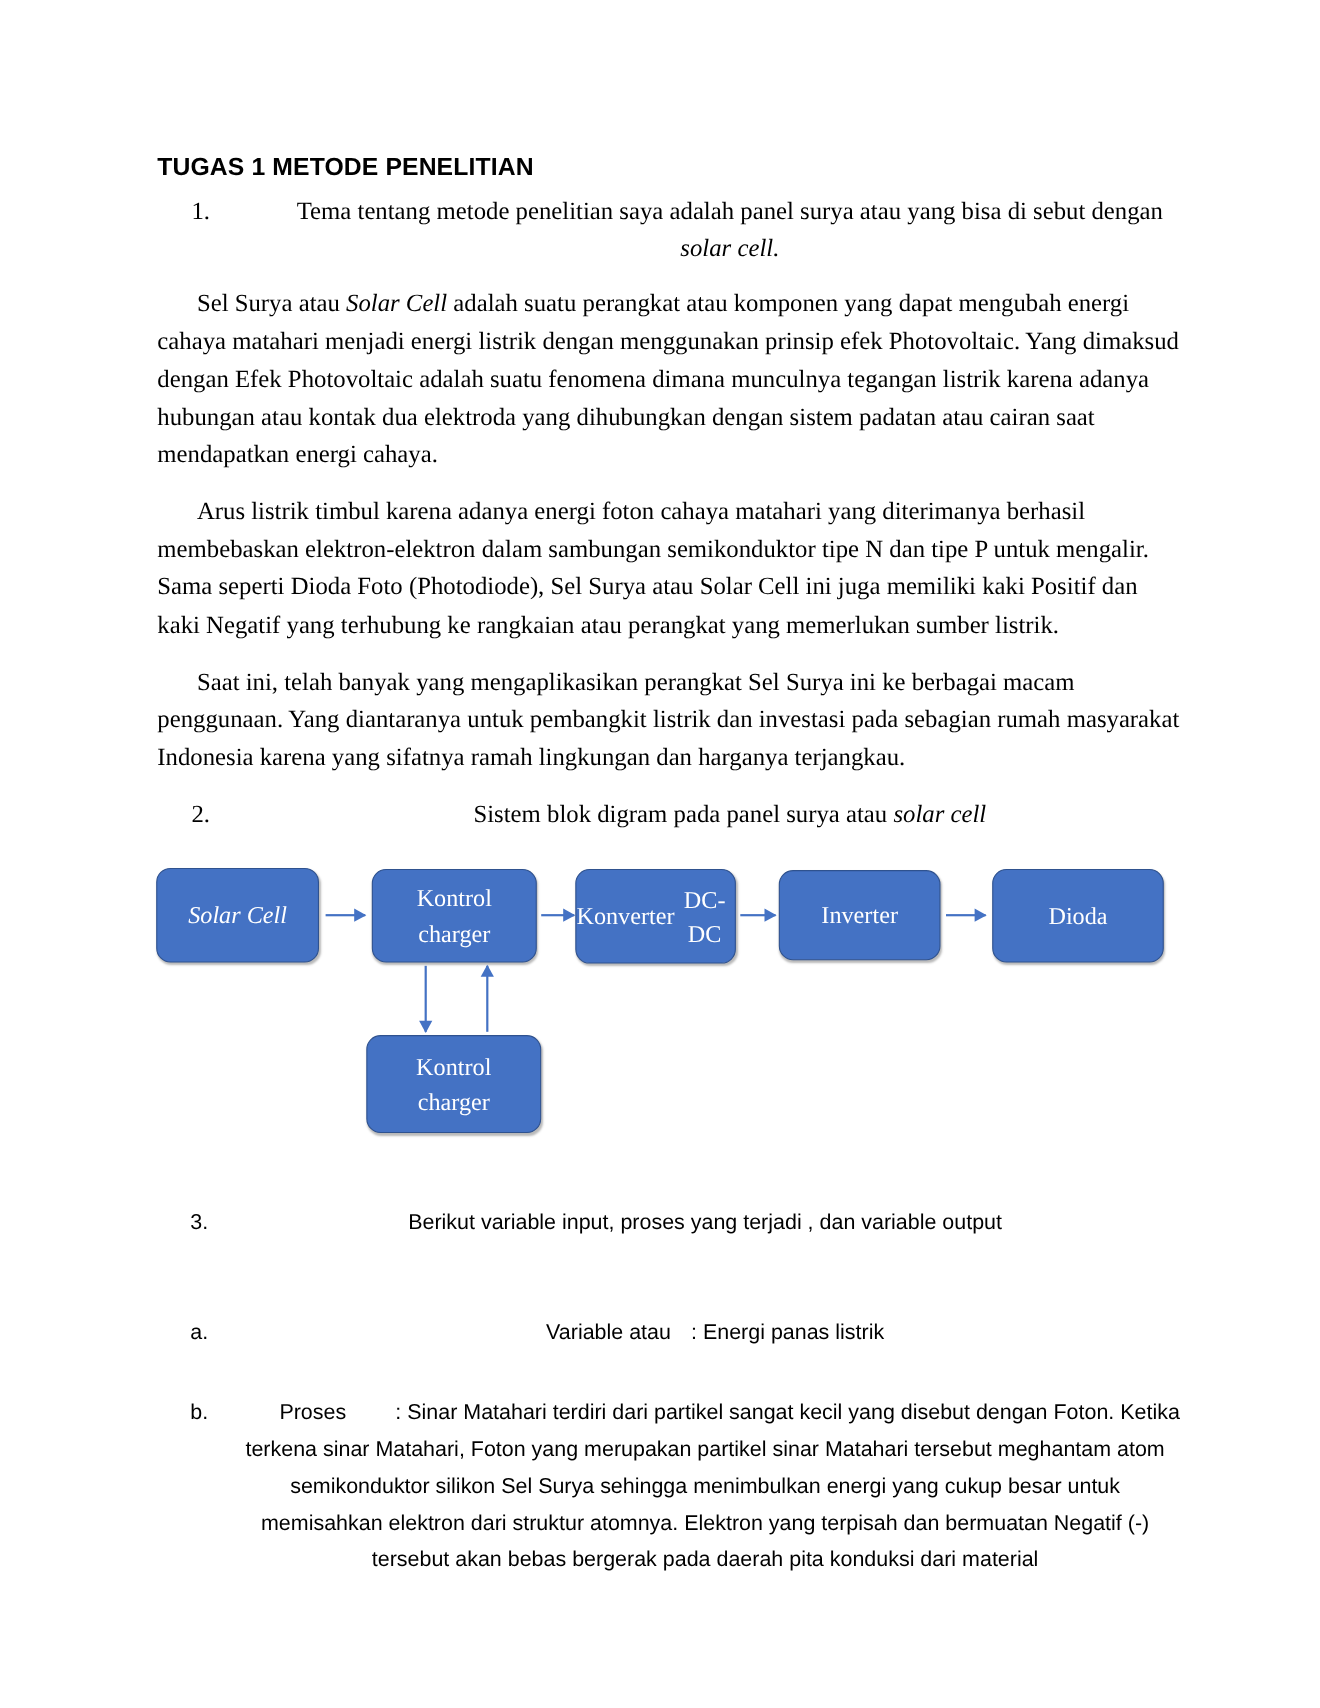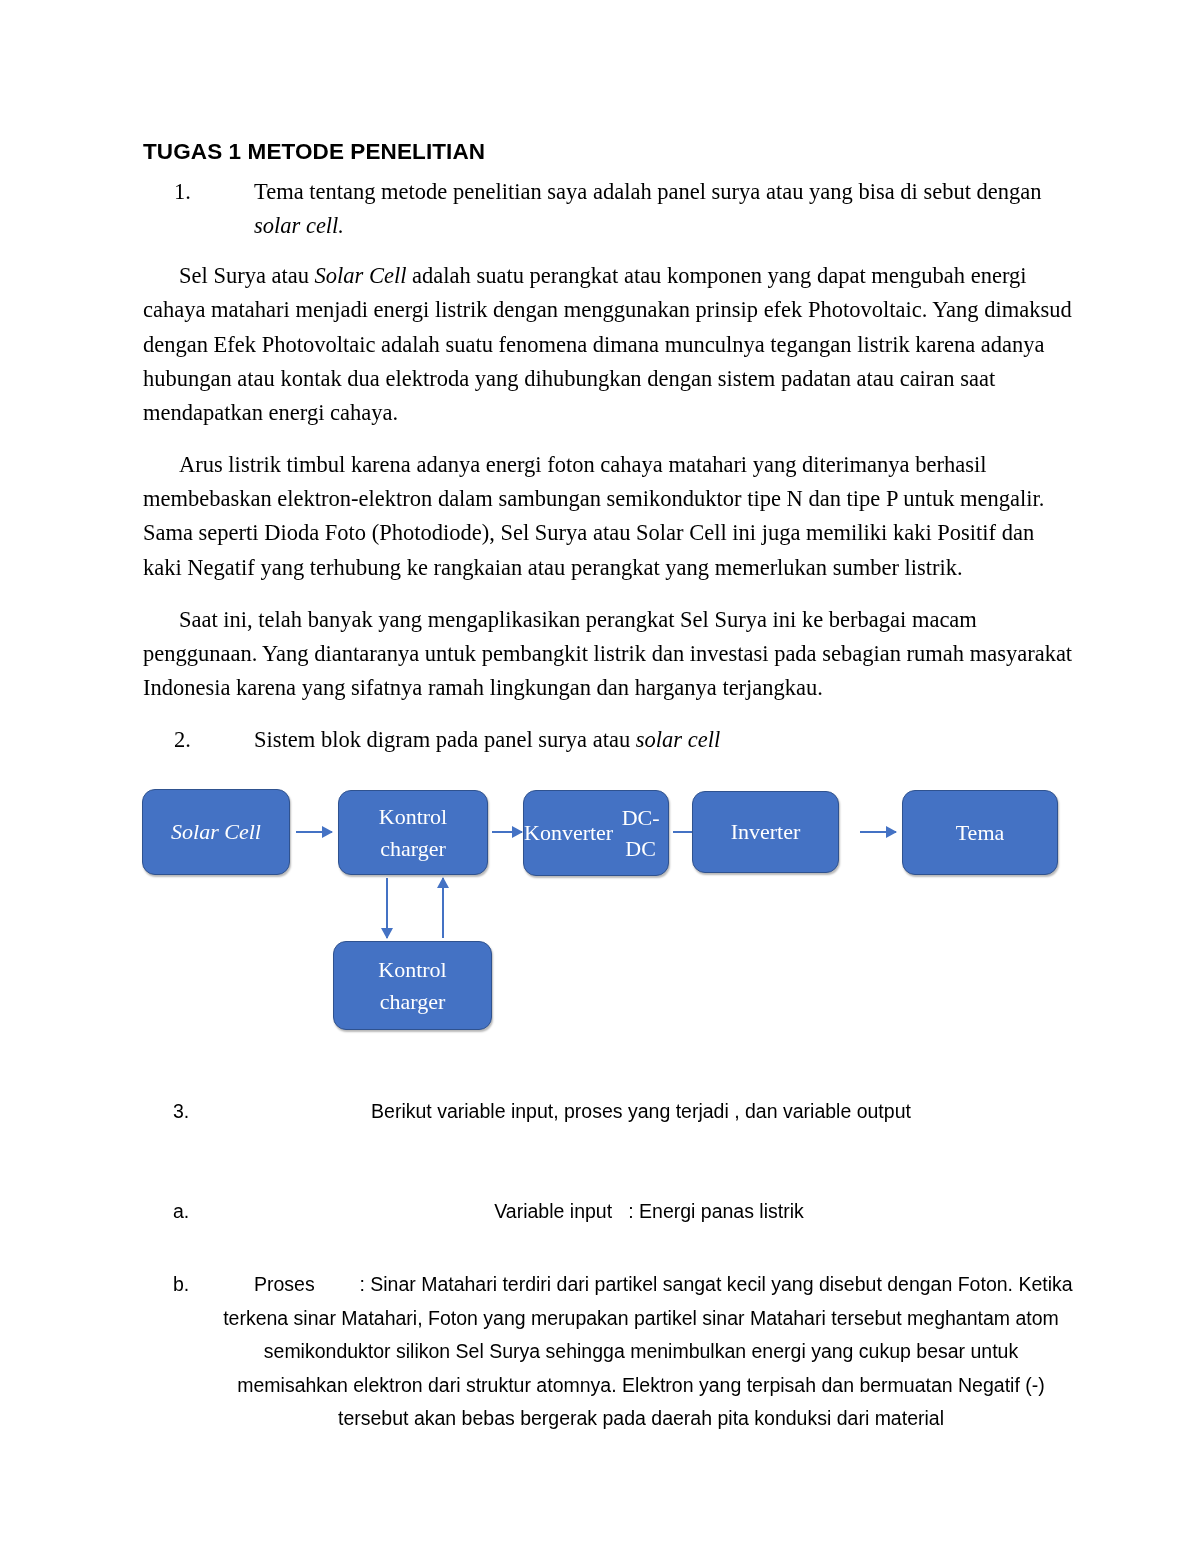--- a/index.html
+++ b/index.html
@@ -49,21 +49,21 @@
   }
   .num-item .marker {
     width: 36px;
     flex: 0 0 36px;
     text-align: left;
     padding-left: 31px;
     box-sizing: content-box;
   }
   .num-item .itext {
     flex: 1 1 auto;
-    text-align: left;
+    text-align: center;
     margin-left: 44px;
   }
 
   p.body {
     font-size: 22.5px;
     line-height: 1.52;
     margin: 0 0 4px 0;
     text-align: left;
     text-indent: 36px;
     font-family: Liberation Serif, serif;
@@ -223,28 +223,28 @@
 
     <div class="arrow-h" style="left:492px; top:61px; width:30px;"></div>
 
     <div class="node" style="left:523px; top:20px; width:146px; height:86px; flex-direction:row;">
       <span>Konverter</span>
       <span>DC-DC</span>
     </div>
 
     <div class="arrow-h" style="left:673px; top:61px; width:32px;"></div>
 
-    <div class="node" style="left:692px; top:21px; width:147px; height:82px;">
+    <div class="node" style="left:708px; top:21px; width:147px; height:82px;">
       <span>Inverter</span>
     </div>
 
     <div class="arrow-h" style="left:860px; top:61px; width:36px;"></div>
 
     <div class="node" style="left:902px; top:20px; width:156px; height:85px;">
-      <span>Tema</span>
+      <span>Dioda</span>
     </div>
 
     <div class="arrow-v down" style="left:386px; top:108px; height:60px;"></div>
 
     <div class="arrow-v up" style="left:442px; top:108px; height:60px;"></div>
 
     <div class="node" style="left:333px; top:171px; width:159px; height:89px; flex-direction:column;">
       <span>Kontrol</span>
       <span>charger</span>
     </div>
@@ -255,21 +255,21 @@
 
     <div class="list-row">
       <div class="marker">3.</div>
       <div class="ltext">Berikut variable input, proses yang terjadi , dan variable output</div>
     </div>
 
     <div class="spacer-lower-1"></div>
 
     <div class="list-row">
       <div class="marker">a.</div>
-      <div class="ltext"><span class="lbl-col">Variable input</span><span>: Energi panas listrik</span></div>
+      <div class="ltext"><span class="lbl-col">Variable atau</span><span>: Energi panas listrik</span></div>
     </div>
 
     <div class="spacer-lower-2"></div>
 
     <div class="list-row">
       <div class="marker">b.</div>
       <div class="ltext"><span class="lbl-col">Proses</span><span>: Sinar Matahari terdiri dari partikel sangat kecil yang disebut dengan Foton. Ketika terkena sinar Matahari, Foton yang merupakan partikel sinar Matahari tersebut meghantam atom semikonduktor silikon Sel Surya sehingga menimbulkan energi yang cukup besar untuk memisahkan elektron dari struktur atomnya.  Elektron yang terpisah dan bermuatan Negatif (-) tersebut akan bebas bergerak pada daerah pita konduksi dari material</span></div>
     </div>
 
   </div>

